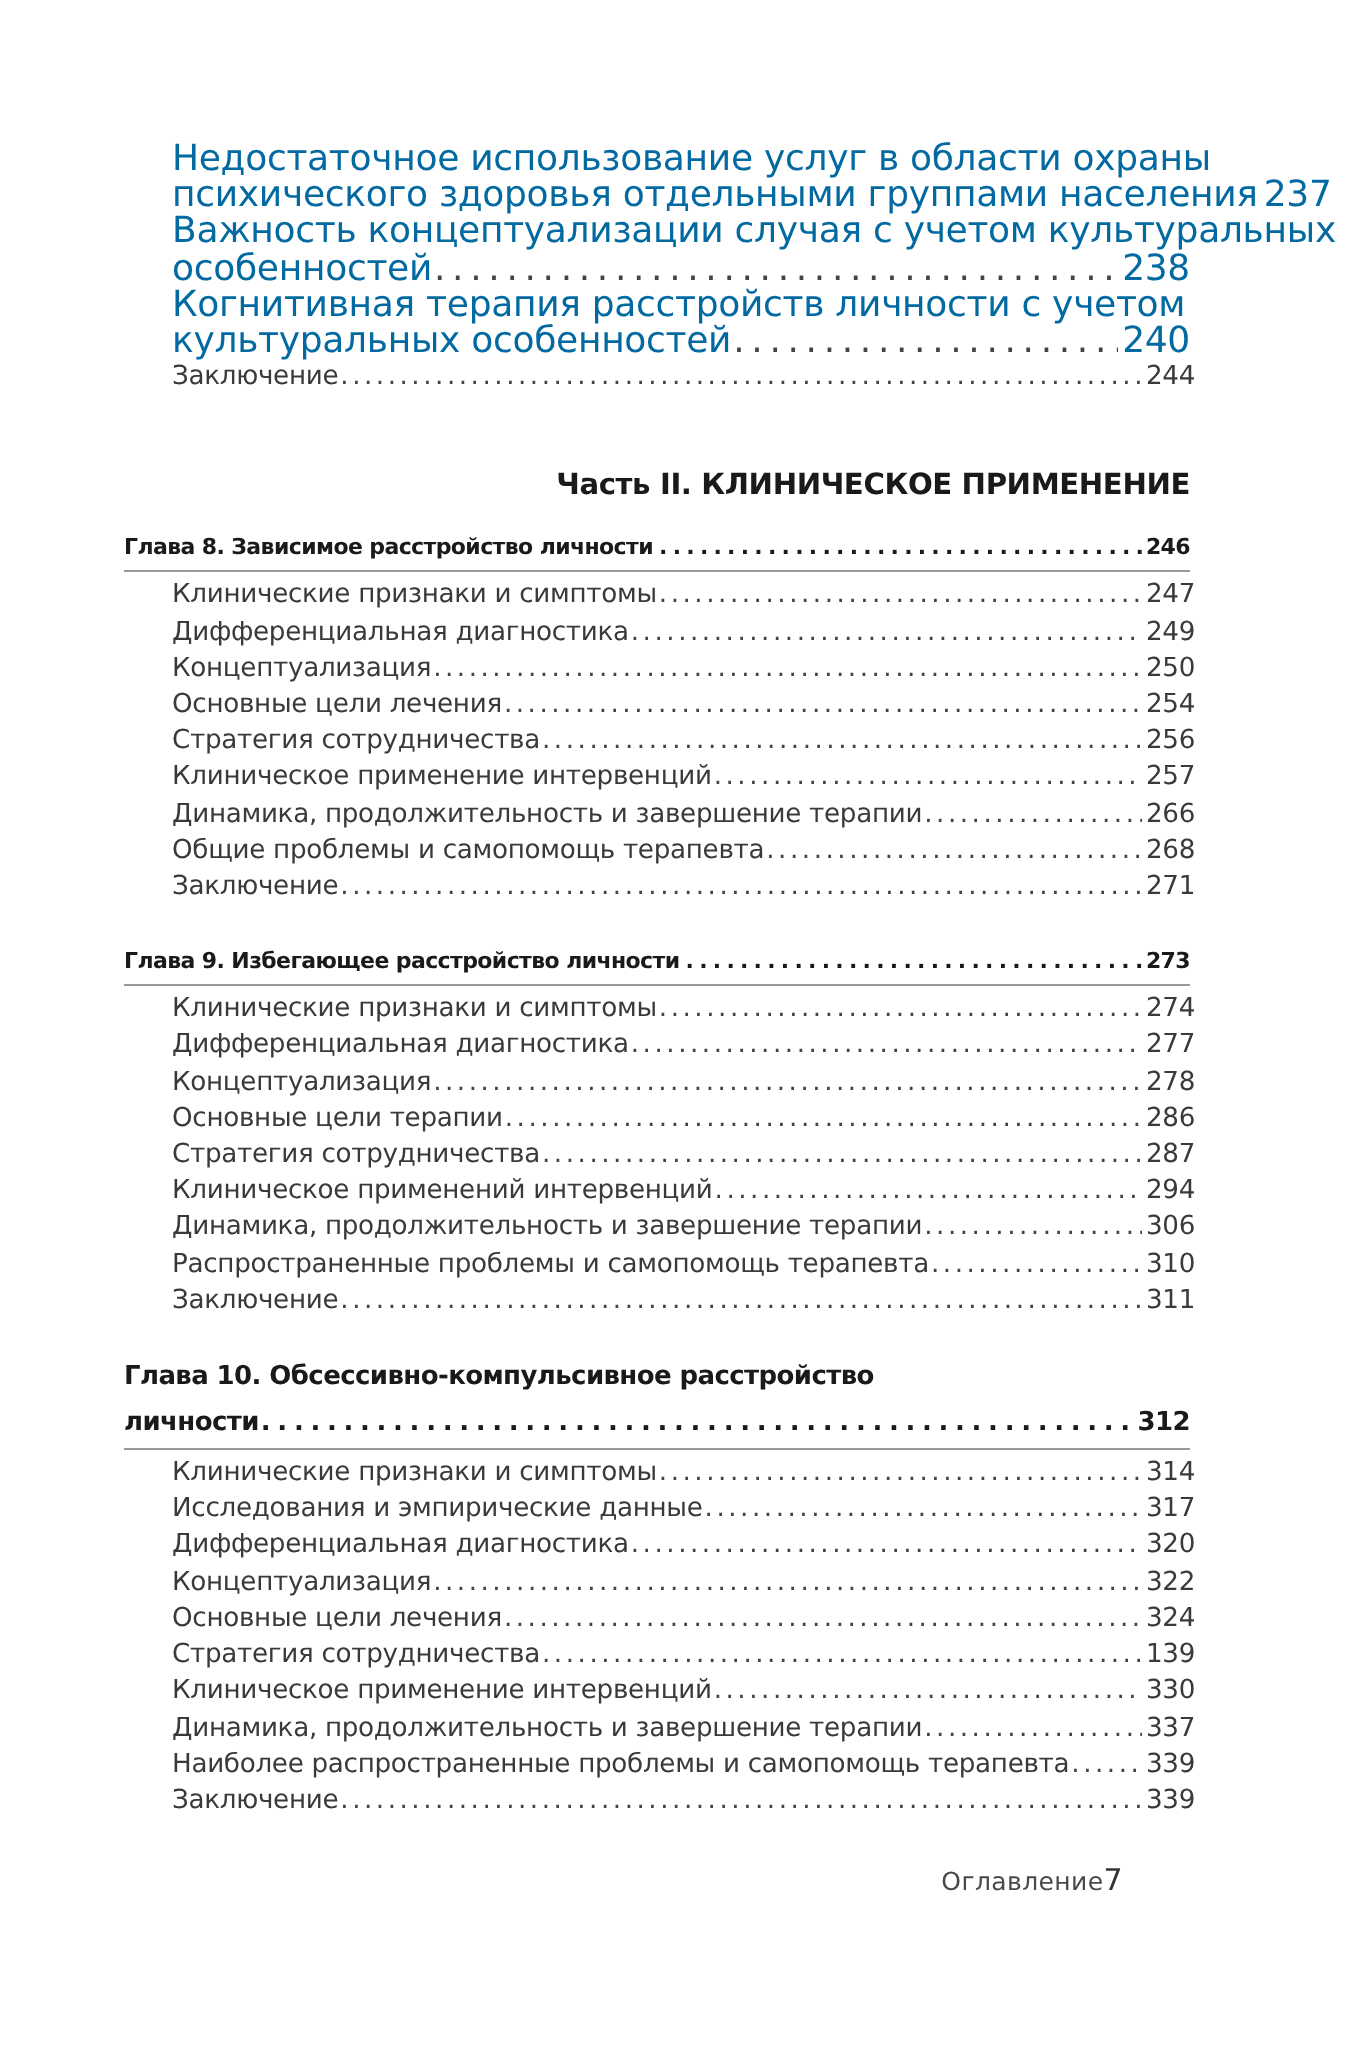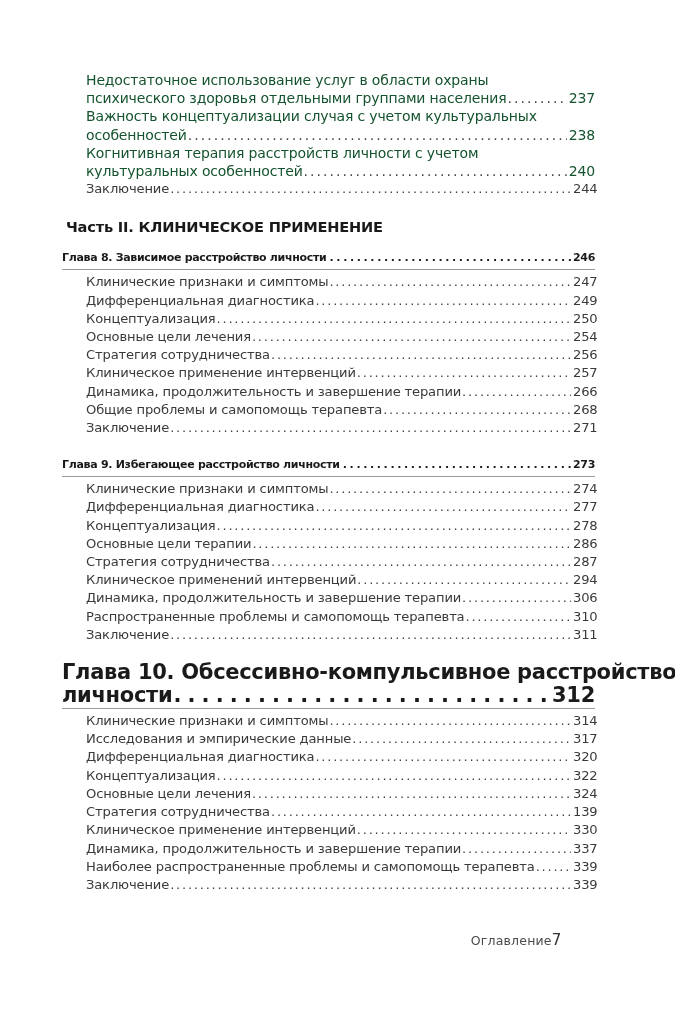--- a/index.html
+++ b/index.html
@@ -52,23 +52,23 @@
       content: ". . . . . . . . . . . . . . . . . . . . . . . . . . . . . . . . . . . . . . . . . . . . . . . . . . . . . . . . . . . . . . . . . . . . . . . . . . . . . . . . . . . . . . . . . . . . . . . . . .";
       letter-spacing: -1.2px;
     }
     .entry .pg {
       white-space: nowrap;
       text-align: right;
       min-width: 22px;
     }
     .multi {
       padding-left: 24px;
-      font-size: 14px;
+      font-size: 18px;
       line-height: 18.2px;
-      color: #14532d;
+      color: #0369a1;
       letter-spacing: -0.15px;
     }
     .multi .line1 { white-space: nowrap; }
     .multi .lastline {
       display: flex;
       align-items: flex-start;
     }
     .multi .lastline .txt { white-space: nowrap; }
     .multi .lastline .leader {
       flex: 1 1 auto;
@@ -77,25 +77,25 @@
       margin: 0 2px 0 1px;
       color: #444;
     }
     .multi .lastline .leader::before {
       content: ". . . . . . . . . . . . . . . . . . . . . . . . . . . . . . . . . . . . . . . . . . . . . . . . . . . . . . . . . . . . . . . . . . . . . . . . . . . . . . . . . . . . . . . . . . . . . . . . . .";
       letter-spacing: -1.2px;
     }
     .multi .lastline .pg { white-space: nowrap; }
 
     .part-title {
-      text-align: left;
+      text-align: right;
       font-weight: bold;
       font-size: 14.6px;
       color: #1a1a1a;
-      margin-top: 20px;
+      margin-top: 36px;
       margin-bottom: 12px;
       letter-spacing: -0.2px;
       padding-left: 4px;
     }
     .chapter {
       margin-top: 0;
     }
     .chapter-head {
       display: flex;
       align-items: flex-start;
@@ -115,21 +115,21 @@
       white-space: nowrap;
       margin: 0 1px 0 3px;
     }
     .chapter-head .leader::before {
       content: ". . . . . . . . . . . . . . . . . . . . . . . . . . . . . . . . . . . . . . . . . . . . . . . . . . . . . . . . . . . . . . . . . . . . . . . . . . . . . . .";
       letter-spacing: -0.6px;
     }
     .chapter-head .pg { white-space: nowrap; }
     .chapter-head-multi {
       font-weight: bold;
-      font-size: 21px;
+      font-size: 13px;
       line-height: 23px;
       color: #1a1a1a;
       letter-spacing: -0.3px;
       border-bottom: 1.5px solid #9a9a9a;
       padding-bottom: 1px;
       margin-bottom: 3px;
     }
     .chapter-head-multi .line1 { white-space: nowrap; }
     .chapter-head-multi .lastline {
       display: flex;

